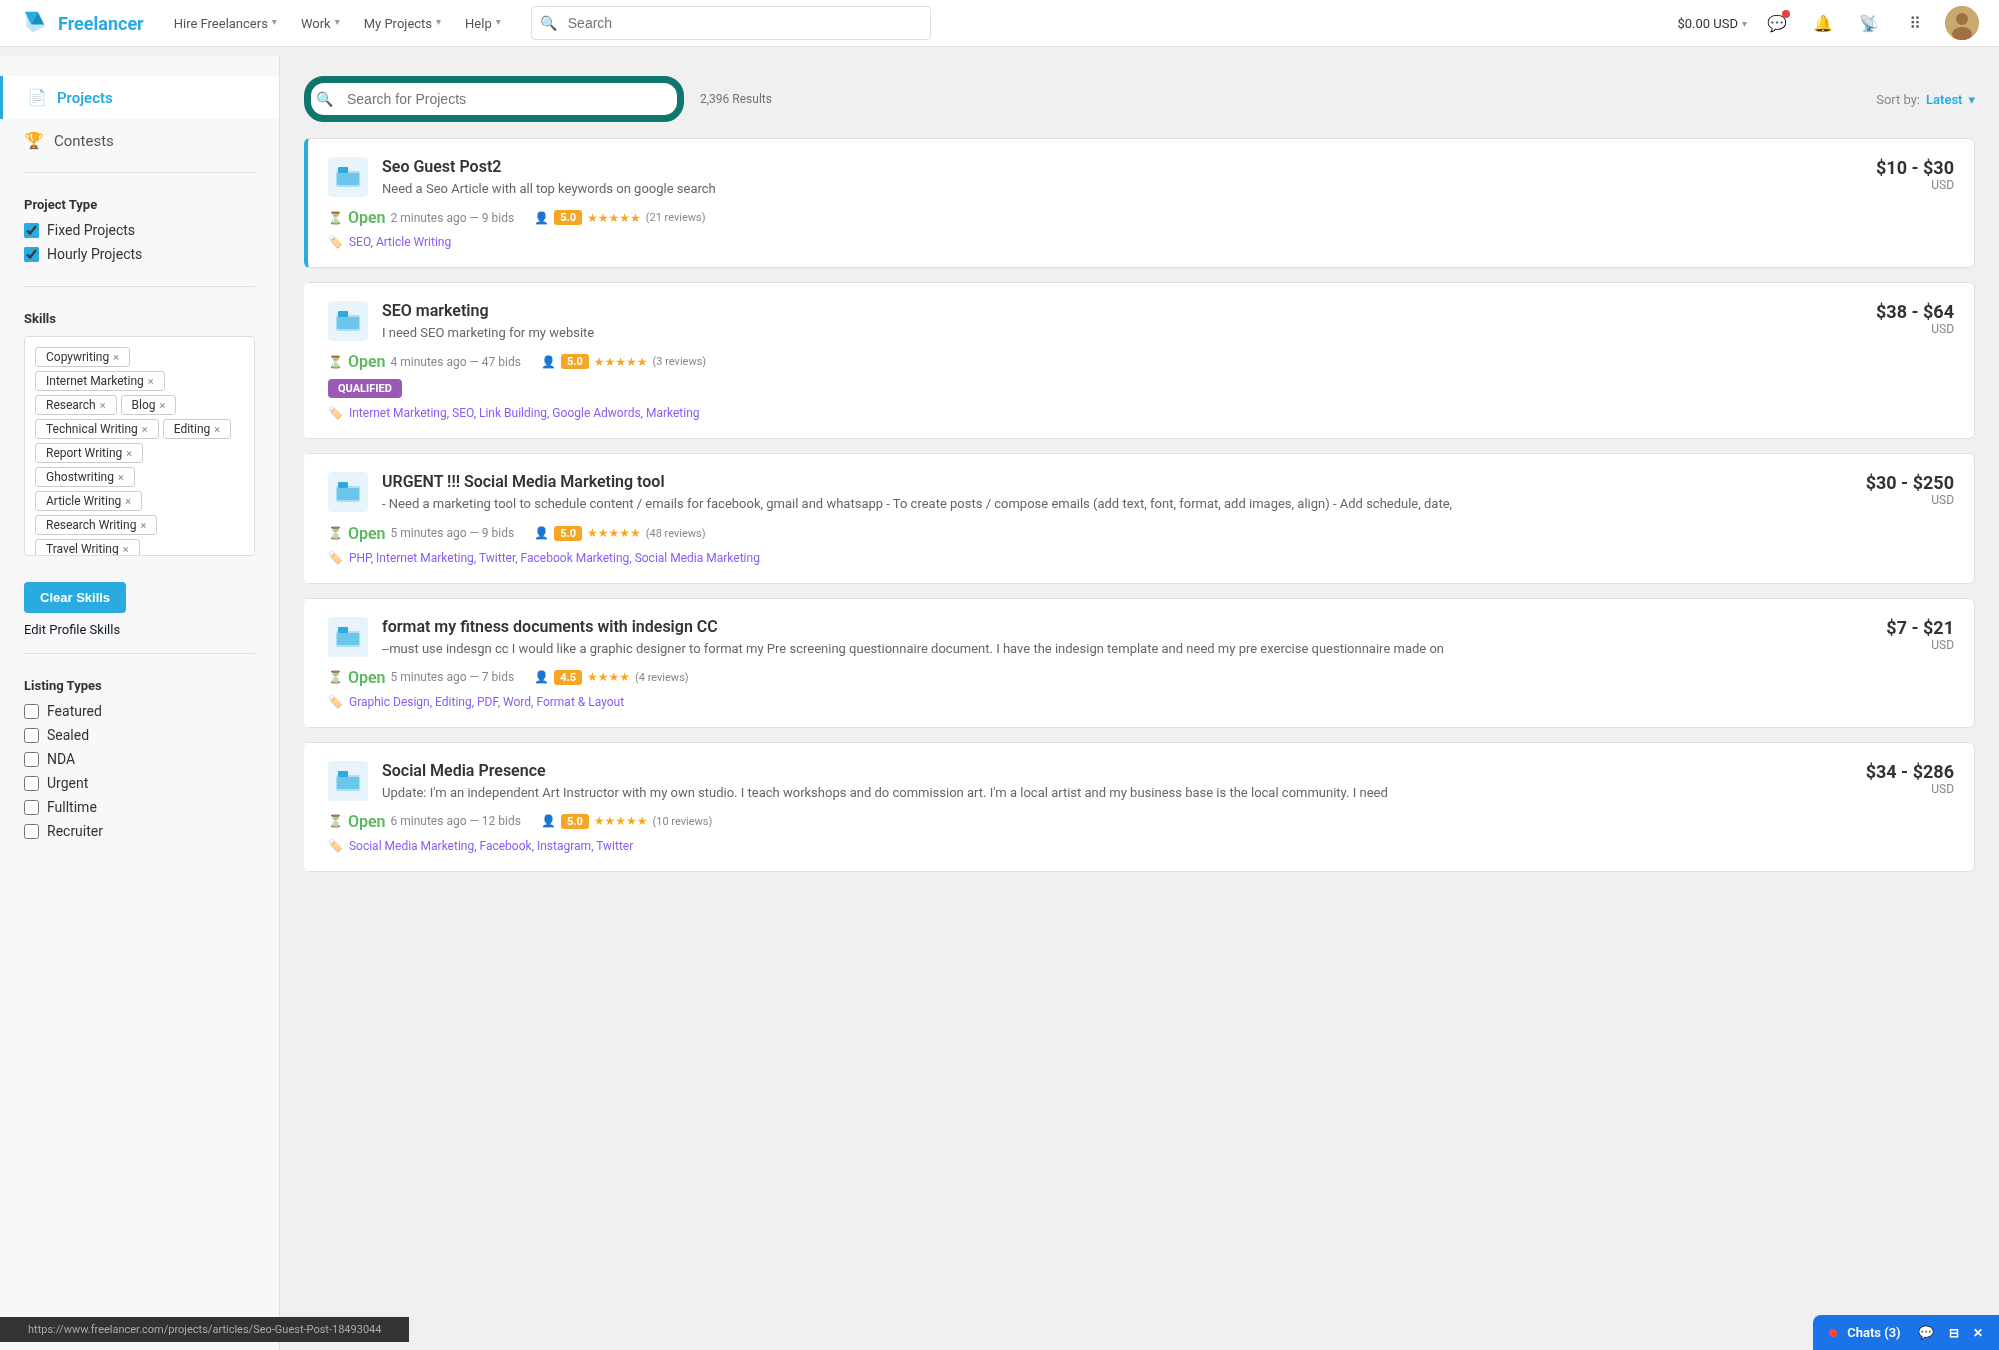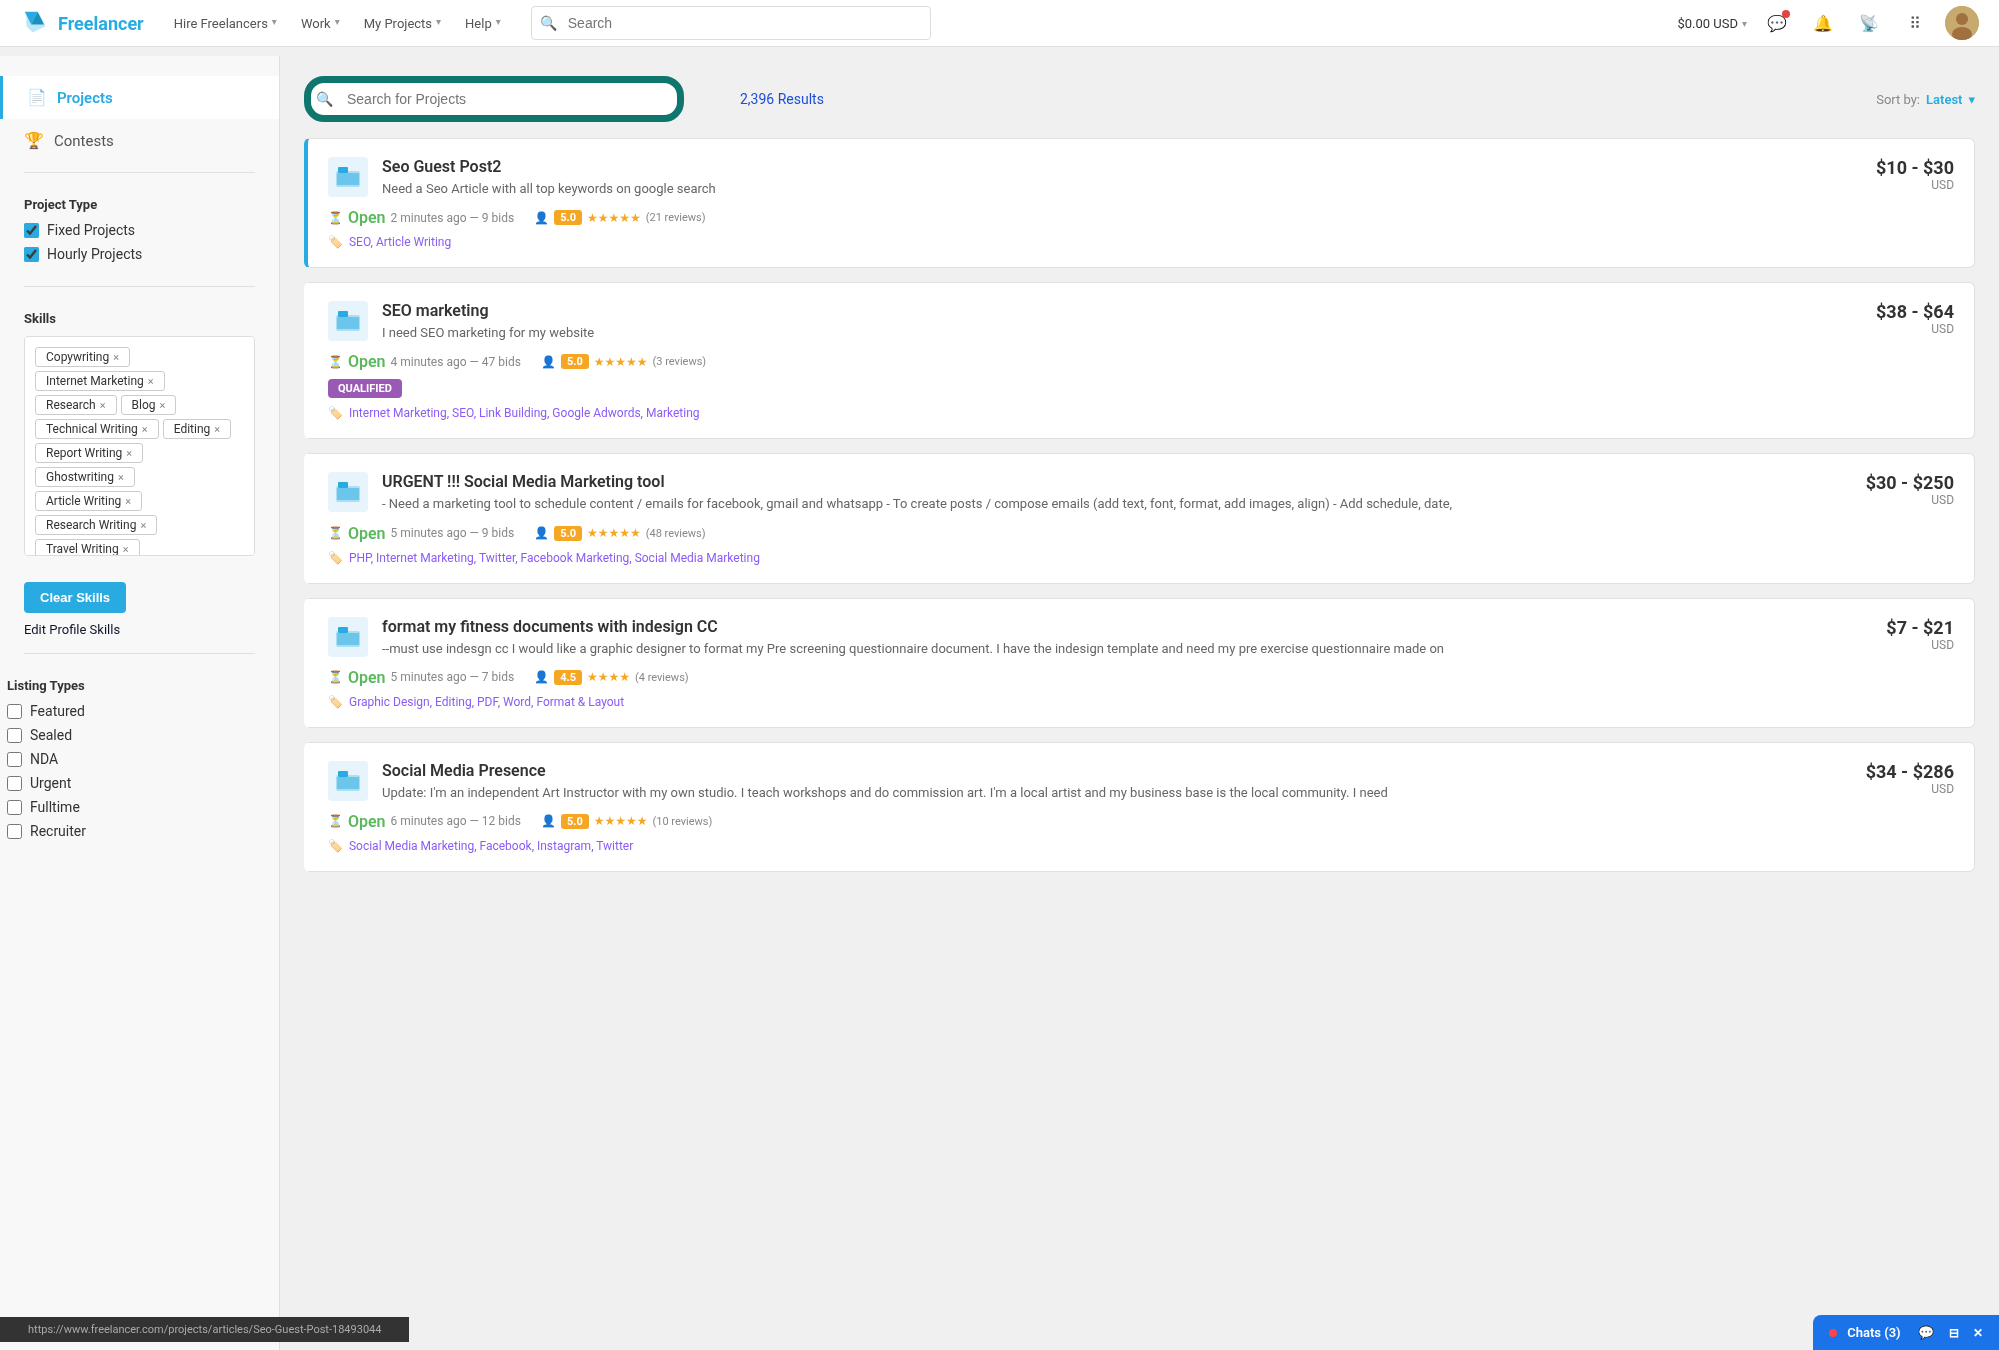--- a/index.html
+++ b/index.html
@@ -102,21 +102,21 @@
       padding: 2px 10px; font-size: 12px; margin: 2px; color: #333;
     }
     .skill-tag .remove { cursor: pointer; color: #888; font-size: 11px; }
     .clear-skills-btn {
       background: #29abe2; color: #fff; border: none; border-radius: 4px;
       padding: 8px 16px; cursor: pointer; font-size: 13px; font-weight: 600;
       margin-bottom: 8px;
     }
     .edit-profile-link { color: #0f172a; font-size: 13px; cursor: pointer; margin-top: 16px; }
 
-    .listing-types-section { padding: 14px 7px; }
+    .listing-types-section { padding: 14px 24px; }
     .listing-type-item {
       display: flex; align-items: center; gap: 8px; margin-bottom: 8px; cursor: pointer;
     }
     .listing-type-item input[type=checkbox] { accent-color: #29abe2; width: 15px; height: 15px; }
 
     
     .main-content {
       flex: 1;
       padding: 20px 24px;
       overflow-y: auto;
@@ -129,21 +129,21 @@
     .projects-search {
       flex: 1; max-width: 380px; position: relative;
     }
     .projects-search input {
       width: 100%; padding: 8px 12px 8px 36px;
       border: 7px solid #0f766e; border-radius: 20px; font-size: 14px; outline: none;
     }
     .projects-search-icon {
       position: absolute; left: 12px; top: 50%; transform: translateY(-50%); color: #aaa;
     }
-    .results-count { color: #1d4ed8; font-size: 14px; white-space: nowrap; margin-left: 40px; }
+    .results-count { color: #737373; font-size: 12px; white-space: nowrap; }
     .sort-control {
       margin-left: auto; display: flex; align-items: center; gap: 6px;
       font-size: 13px; color: #555; cursor: pointer; white-space: nowrap;
     }
     .sort-label { color: #888; }
     .sort-value { color: #29abe2; font-weight: 600; }
 
     
     .project-card {
       background: #fff; border-radius: 6px; border: 1px solid #e0e0e0;

